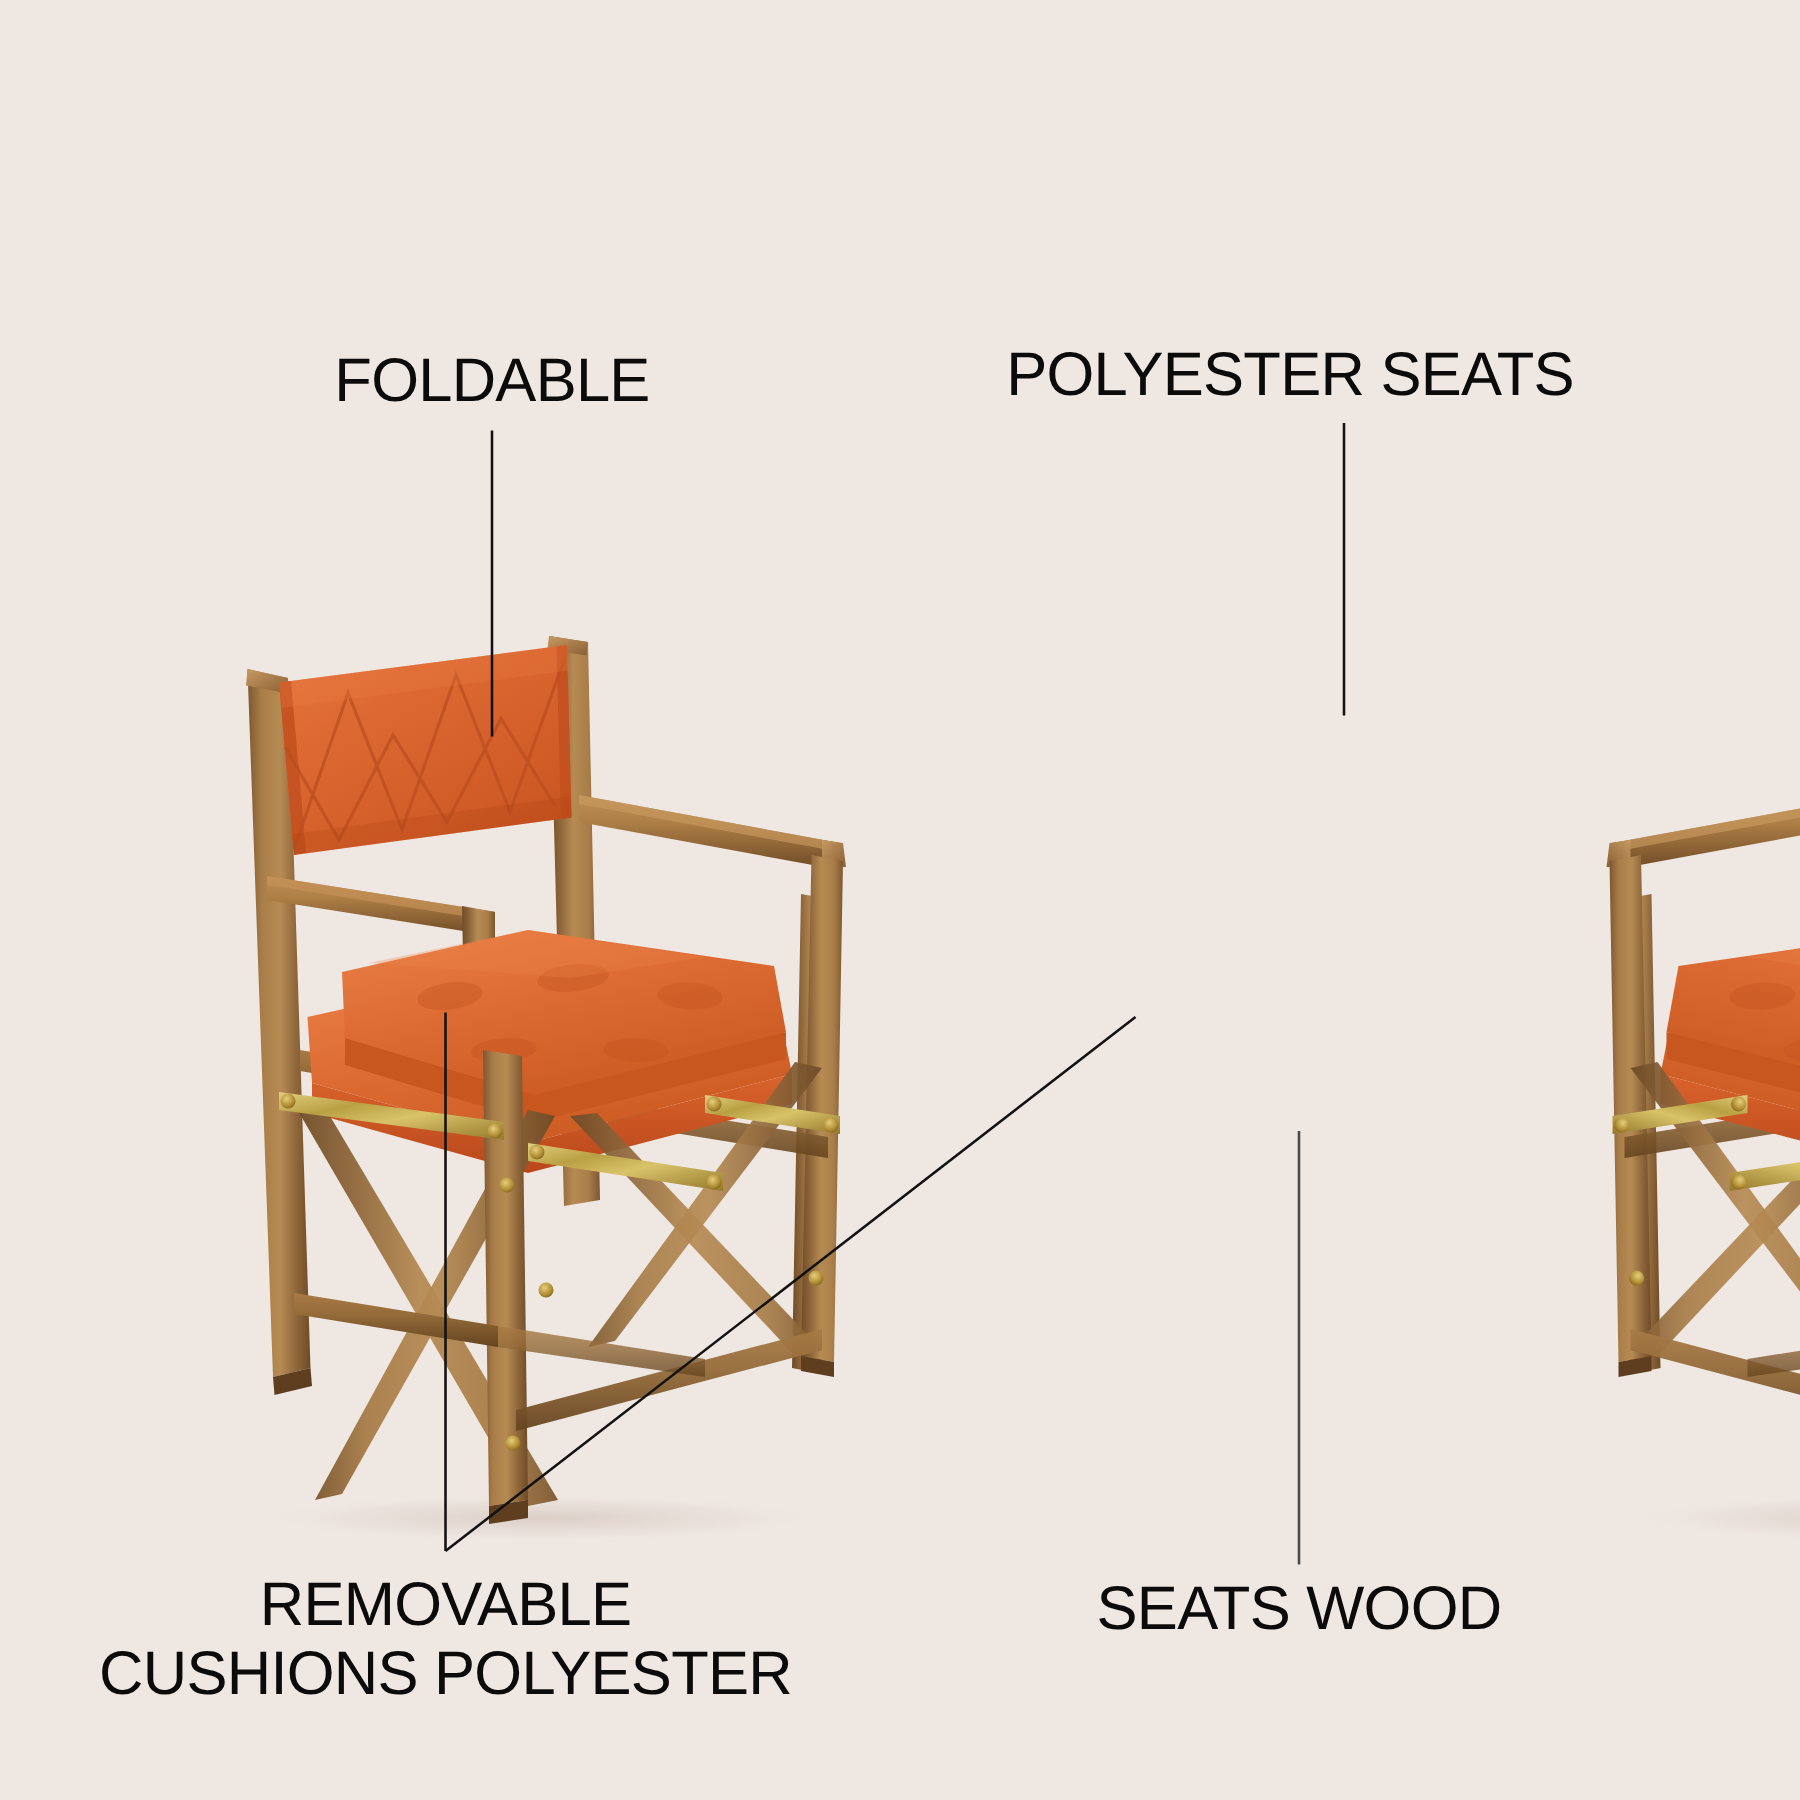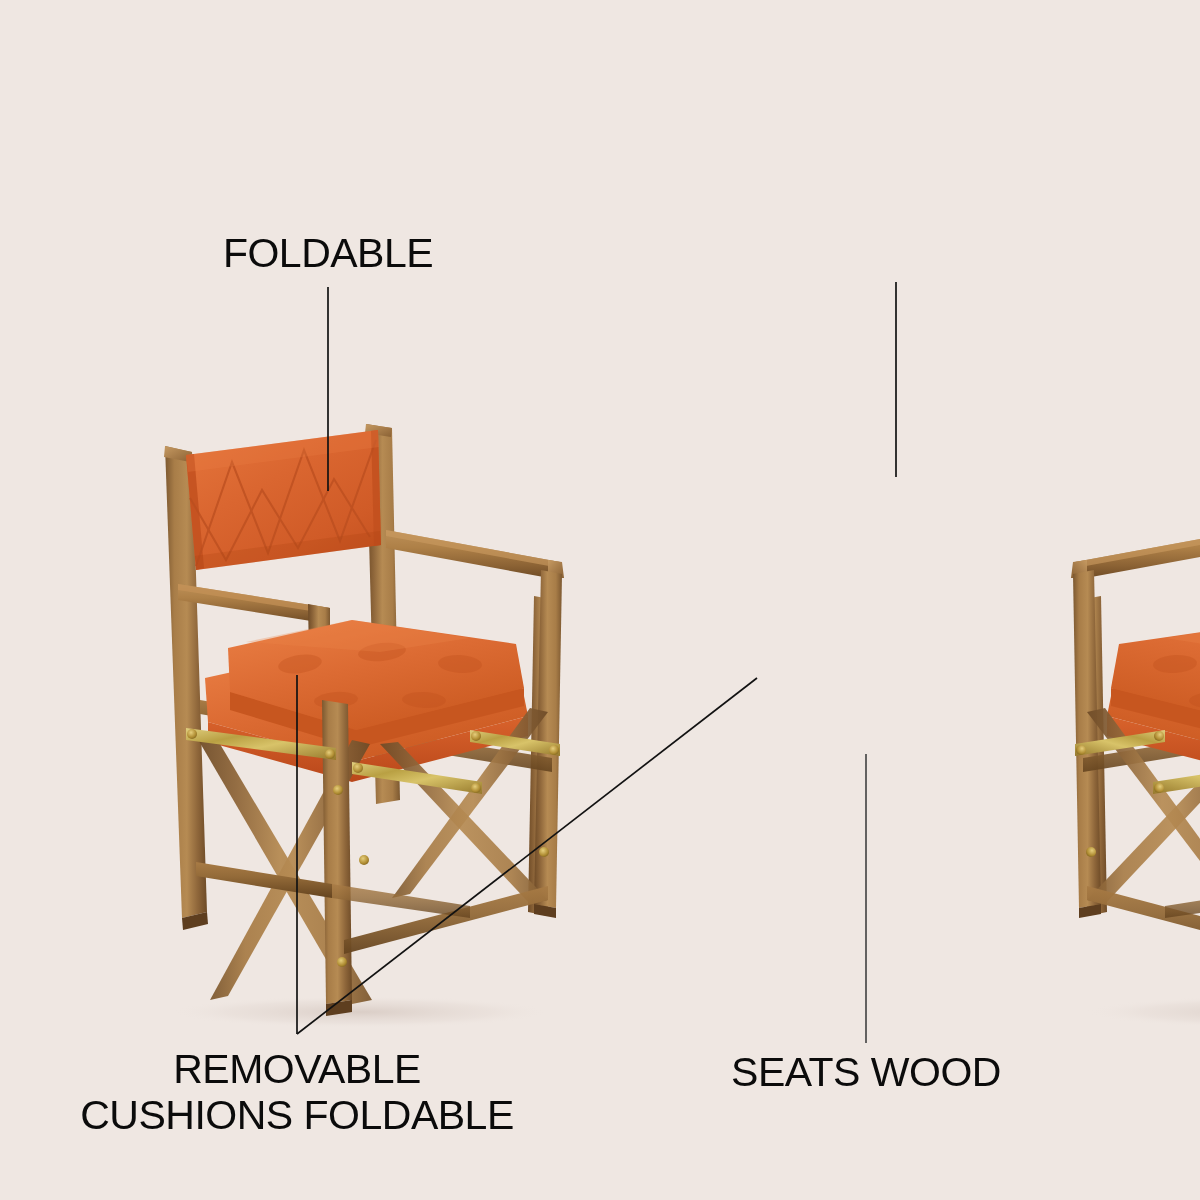--- a/index.html
+++ b/index.html
@@ -356,19 +356,20 @@
       <line x1="328" y1="287" x2="328" y2="491"></line>
       <line x1="896" y1="282" x2="896" y2="477"></line>
       <line x1="297" y1="675" x2="297" y2="1034"></line>
       <line x1="757" y1="678" x2="297" y2="1034"></line>
       <line x1="866" y1="754" x2="866" y2="1043" stroke="#4A4A4A"></line>
     </g>
   </svg>
 
   <div class="callout-label cl-foldable">FOLDABLE</div>
 
+  <div class="callout-label cl-polyester">POLYESTER SEATS</div>
 
   <div class="callout-label cl-removable">REMOVABLE
-CUSHIONS FOLDABLE</div>
+CUSHIONS POLYESTER</div>
 
   <div class="callout-label cl-acacia">SEATS WOOD</div>
 
 </div>
 
 </body></html>

